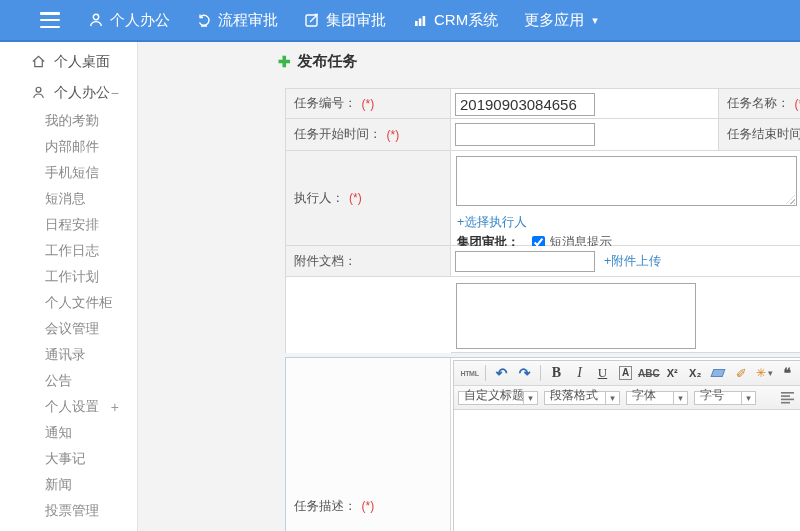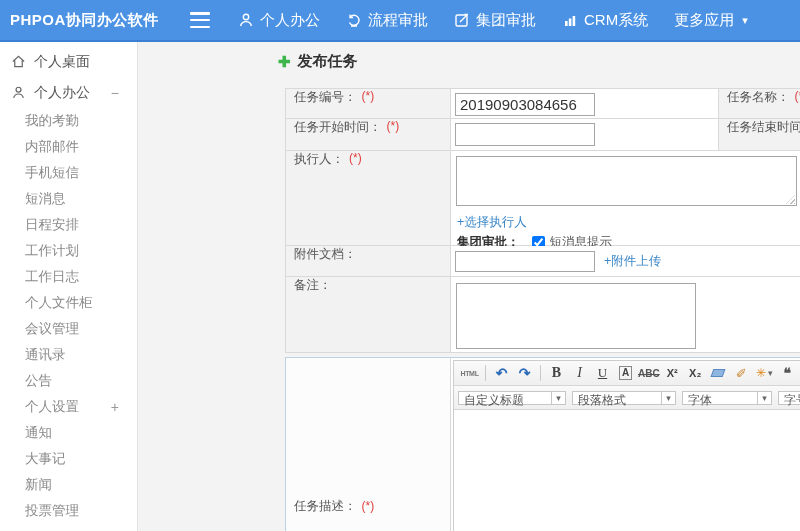--- a/index.html
+++ b/index.html
@@ -16,42 +16,42 @@
     justify-content:space-between; cursor:pointer; }
   .burger i { display:block; height:2.5px; background:#fff; border-radius:1px; }
   .topnav { display:flex; align-items:center; margin-left:28px; }
   .nav-item { display:flex; align-items:center; color:#fff; font-size:15px;
     margin-right:26px; cursor:pointer; white-space:nowrap; }
   .nav-item svg { margin-right:6px; }
   .caret { font-size:11px; margin-left:8px; }
 
   
   .sidebar { position:absolute; left:0; top:42px; width:138px; height:489px;
-    background:#fff; border-right:1px solid #e2e2e2; overflow:hidden; }
+    background:#fff; border-right:1px solid #e2e2e2; overflow:hidden;padding-left:20px; }
   .sidebar ul { list-style:none; padding-top:4px; }
   .side-item { display:flex; align-items:center; cursor:pointer; }
   .side-item.parent { height:31px; padding-left:11px; font-size:14px; color:#555; }
   .side-item.parent svg { margin-right:8px; flex:0 0 auto; }
   .side-item.sub { height:26px; padding-left:25px; font-size:13.5px; color:#8a8a8a; }
   .toggle { margin-left:auto; margin-right:18px; color:#999; font-size:14px; }
 
   
   .content { position:absolute; left:139px; top:42px; width:661px; height:489px; }
   .page-title { position:absolute; left:139px; top:10px; display:flex; align-items:center; }
   .plus-ico { color:#3cb54a; font-size:15px; font-weight:bold; margin-right:7px; }
   .page-title h1 { font-size:15px; font-weight:bold; color:#333;font-family:Liberation Serif, serif; }
 
   
   .ftable { position:absolute; left:146px; top:46px; width:833px;
     display:grid; grid-template-columns:165px 268px 400px;
     grid-template-rows:30px 32px 95px 31px 76px;
     border-top:1px solid #d9d9d9; border-left:1px solid #d9d9d9; background:#fff; }
   .cell { border-right:1px solid #d9d9d9; border-bottom:1px solid #d9d9d9; }
   .lab { background:#f2f2f2; font-size:12.5px; color:#555; display:flex;
-    align-items:flex-start; padding-left:8px; white-space:nowrap; }
+    align-items:center; padding-left:8px; white-space:nowrap; }
   .req { color:#e03e3e; margin-left:5px; font-size:12px; }
   .val { background:#fff; padding:4px 4px; position:relative; }
   .span2 { grid-column:2 / 4; }
   input.txt { height:23px; width:140px; border:1px solid #a6a6a6; font-size:15px;
     color:#333; padding:0 4px; font-family:"Liberation Sans",sans-serif; }
   .exec-area { position:relative; width:341px; height:50px; border:1px solid #a6a6a6;
     background:#fff; margin:1px 0 0 1px; }
   .rh { position:absolute; right:1px; bottom:1px; width:9px; height:9px;
     clip-path:polygon(100% 0,100% 100%,0 100%);
     background:repeating-linear-gradient(135deg,#bbb 0 1px,transparent 1px 3px); }
@@ -87,37 +87,36 @@
   .b-under { font-family:"Liberation Serif",serif; font-size:13px; text-decoration:underline; }
   .b-fontbox span { border:1px solid #888; font-size:10px; font-weight:bold; padding:0 2px; line-height:12px; }
   .b-strike { font-size:10px; text-decoration:line-through; font-weight:bold; color:#555; }
   .b-supsub { font-size:11px; font-weight:bold; }
   .b-eraser i { display:block; width:12px; height:8px; background:#8fb6e0; border:1px solid #5a88c0;
     transform:skewX(-20deg); }
   .b-brush { color:#c8852c; font-size:13px; }
   .b-wand { color:#e08820; font-size:12px; }
   .b-wand .caret2 { color:#666; font-size:9px; margin-left:2px; }
   .b-quote { color:#555; font-size:14px; font-weight:bold; }
-  .esel { display:flex; align-items:flex-start; height:14px; background:#fff;
-    border:1px solid #c6c6c6; margin-right:6px; cursor:pointer;gap:28px; }
+  .esel { display:flex; align-items:flex-end; height:14px; background:#fff;
+    border:1px solid #c6c6c6; margin-right:6px; cursor:pointer; }
   .esel .stext { font-size:12px; color:#555; padding:0 5px; white-space:nowrap; overflow:hidden; }
   .esel .sarrow { width:14px; height:100%; border-left:1px solid #c6c6c6; display:flex;
     align-items:center; justify-content:center; font-size:9px; color:#666; }
   .w1 .stext{width:64px;} .w2 .stext{width:60px;} .w3 .stext{width:46px;} .w4 .stext{width:46px;}
   .aligns { display:flex; margin-left:12px; }
   .aligns .ebtn { margin:0 3px; }
   .ebody { flex:1; background:#fff; }
 </style>
 </head>
 <body>
 
 <div id="viewport">
 
   <header class="topbar">
-    <div class="logo">PHPOA协同办公软件</div>
     <div class="burger">
         <i></i>
         <i></i>
         <i></i>
       </div>
     <nav class="topnav">
       <a class="nav-item">
         <svg width="16" height="16" viewBox="0 0 16 16" fill="none" stroke="#fff" stroke-width="1.4">
           <circle cx="8" cy="5" r="2.7"></circle>
             <path d="M2.5 14c.8-3 3-4.4 5.5-4.4s4.7 1.4 5.5 4.4"></path>
@@ -179,24 +178,24 @@
       <li class="side-item sub">
           <span>手机短信</span>
         </li>
       <li class="side-item sub">
           <span>短消息</span>
         </li>
       <li class="side-item sub">
           <span>日程安排</span>
         </li>
       <li class="side-item sub">
+          <span>工作日志</span>
+        </li>
+      <li class="side-item sub">
           <span>工作计划</span>
-        </li>
-      <li class="side-item sub">
-          <span>工作日志</span>
         </li>
       <li class="side-item sub">
           <span>个人文件柜</span>
         </li>
       <li class="side-item sub">
           <span>会议管理</span>
         </li>
       <li class="side-item sub">
           <span>通讯录</span>
         </li>
@@ -272,23 +271,20 @@
       <div class="cell lab">
         <span>附件文档：</span>
       </div>
       <div class="cell val span2">
         <div class="attach-row">
           <input class="txt" type="text" value="" style="">
           <a class="link">+附件上传</a>
         </div>
       </div>
 
-      <div class="cell lab">
-        <span>备注：</span>
-      </div>
       <div class="cell val span2">
         <div class="remark-area"></div>
       </div>
     </div>
 
     <div class="etable">
       <div class="e-lab">
         <span>任务描述：</span><span class="req">(*)</span>
       </div>
       <div class="e-val">

